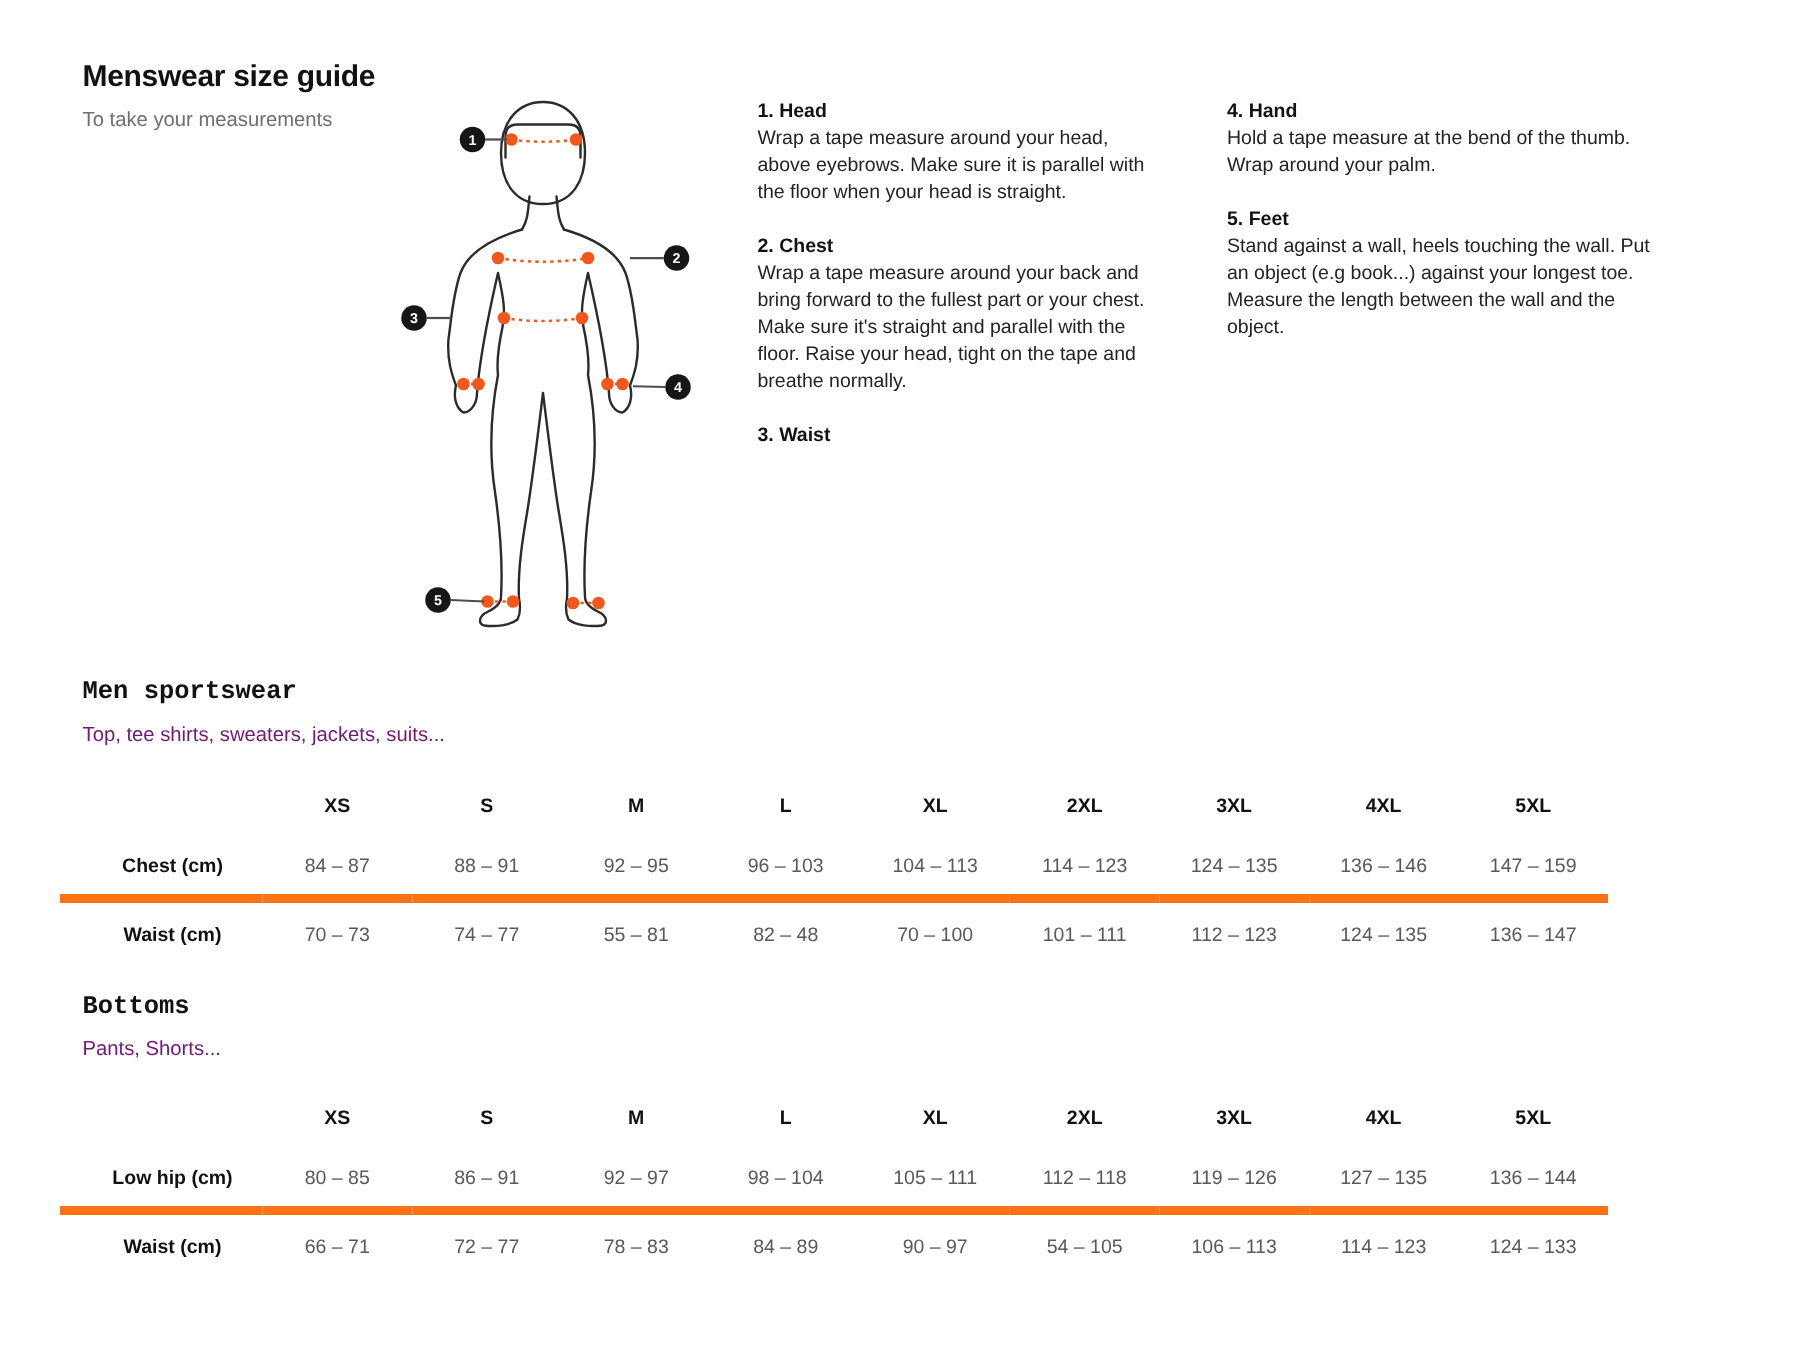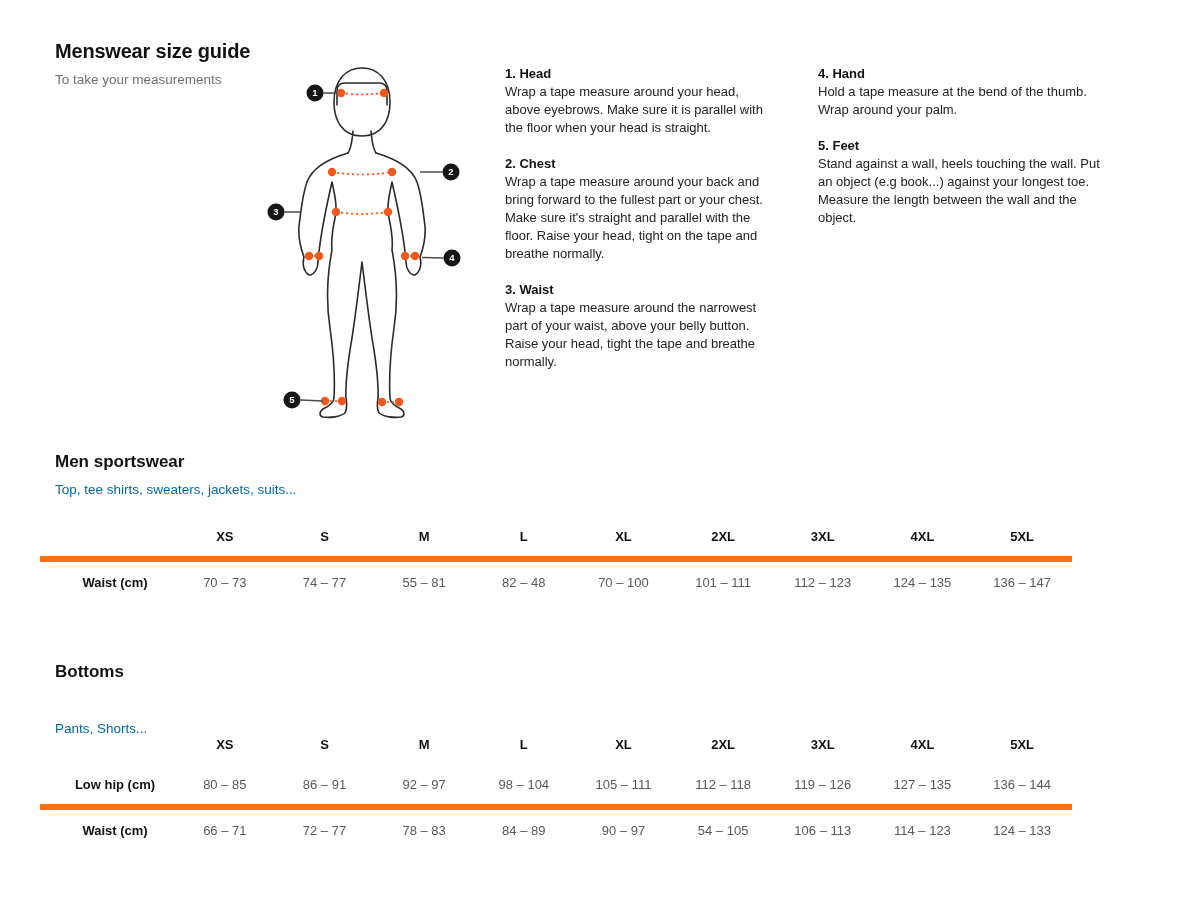--- a/index.html
+++ b/index.html
@@ -11,24 +11,24 @@
 
   .figure-wrap{position:absolute;left:252px;top:60px;width:220px;height:368px;}
 
   .instr-col{position:absolute;top:65px;font-size:13px;line-height:18px;color:#232327;}
   .instr-col.c1{left:505px;width:268px;}
   .instr-col.c2{left:818px;width:296px;}
   .iblock{margin:0 0 18px 0;}
   .iblock h3{margin:0;font-size:13px;line-height:18px;font-weight:700;color:#121214;}
   .iblock p{margin:0;}
 
-  .sec-title{position:absolute;left:55px;font-size:17px;font-weight:700;color:#111214;}
-  .sec-sub{position:absolute;left:55px;font-size:13.5px;color:#0369a1;}
+  .sec-title{position:absolute;left:55px;font-size:17px;font-weight:700;color:#111214;font-family:Liberation Mono, monospace;}
+  .sec-sub{position:absolute;left:55px;font-size:13.5px;color:#701a75;}
   .t1-title{top:452px;} .t1-sub{top:482px;}
-  .t2-title{top:662px;} .t2-sub{top:691px;margin-top:30px;}
+  .t2-title{top:662px;} .t2-sub{top:691px;}
 
   .size-table{position:absolute;left:40px;border-collapse:collapse;table-layout:fixed;width:1032px;}
   .size-table.t1{top:516px;} .size-table.t2{top:724px;}
   .size-table th,.size-table td{height:40px;padding:0;vertical-align:middle;
         font-size:13px;text-align:center;}
   .size-table th{font-weight:700;color:#121214;}
   .size-table td.rowlabel{font-weight:700;color:#121214;padding-left:15px;}
   .size-table th.corner{padding-left:15px;}
   .size-table td.val{color:#58585d;}
   .size-table tr.second td{border-top:6px solid #f97316;}
@@ -151,21 +151,20 @@
     <div class="iblock">
       <h3>1. Head</h3>
       <p>Wrap a tape measure around your head, above eyebrows. Make sure it is parallel with the floor when your head is straight.</p>
     </div>
     <div class="iblock">
       <h3>2. Chest</h3>
       <p>Wrap a tape measure around your back and bring forward to the fullest part or your chest. Make sure it's straight and parallel with the floor. Raise your head, tight on the tape and breathe normally.</p>
     </div>
     <div class="iblock">
       <h3>3. Waist</h3>
-      <p>Wrap a tape measure around the narrowest part of your waist, above your belly button. Raise your head, tight the tape and breathe normally.</p>
     </div>
   </div>
 
   <div class="instr-col c2">
     <div class="iblock">
       <h3>4. Hand</h3>
       <p>Hold a tape measure at the bend of the thumb. Wrap around your palm.</p>
     </div>
     <div class="iblock">
       <h3>5. Feet</h3>
@@ -188,20 +187,32 @@
         <th>M</th>
         <th>L</th>
         <th>XL</th>
         <th>2XL</th>
         <th>3XL</th>
         <th>4XL</th>
         <th>5XL</th>
       </tr>
     </thead>
     <tbody>
+      <tr>
+        <td class="rowlabel">Chest (cm)</td>
+        <td class="val">84 – 87</td>
+        <td class="val">88 – 91</td>
+        <td class="val">92 – 95</td>
+        <td class="val">96 – 103</td>
+        <td class="val">104 – 113</td>
+        <td class="val">114 – 123</td>
+        <td class="val">124 – 135</td>
+        <td class="val">136 – 146</td>
+        <td class="val">147 – 159</td>
+      </tr>
       <tr class="second">
         <td class="rowlabel">Waist (cm)</td>
         <td class="val">70 – 73</td>
         <td class="val">74 – 77</td>
         <td class="val">55 – 81</td>
         <td class="val">82 – 48</td>
         <td class="val">70 – 100</td>
         <td class="val">101 – 111</td>
         <td class="val">112 – 123</td>
         <td class="val">124 – 135</td>

